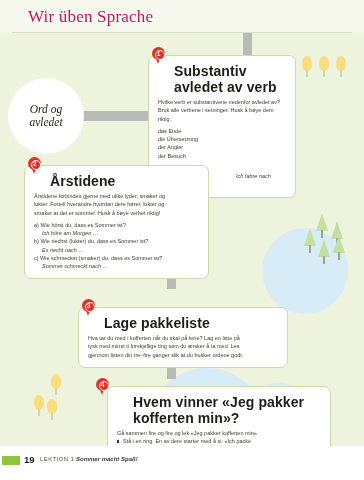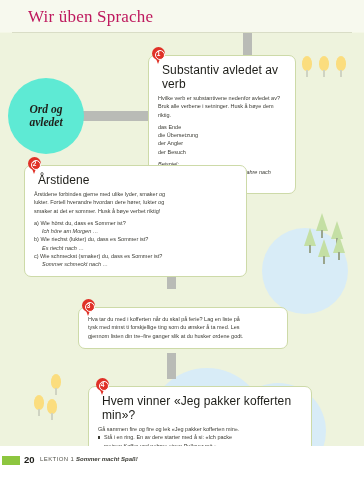--- a/index.html
+++ b/index.html
@@ -113,48 +113,47 @@
   }
 
   
   #badge-ord {
     position: absolute;
     left: 8px;
     top: 45px;
     width: 76px;
     height: 76px;
     border-radius: 50%;
-    background: #5eead4;
+    background: #ffffff;
     display: flex;
     align-items: center;
     justify-content: center;
     text-align: center;
     line-height: 1.15;
-    font-weight: bold;
   }
   #badge-ord .badge-text {
     font-family: "Liberation Serif", serif;
     font-style: italic;
     font-size: 11.5px;
     color: #1f1f1a;
   }
 
   
   .card {
     position: absolute;
     background: #ffffff;
     border: 1.2px solid #cddaa8;
     border-radius: 7px;
     box-sizing: border-box;
     padding: 7px 9px 8px 9px;
   }
   .card h3 {
-    margin: 0 0 3px 4px;
-    font-size: 12px;
-    font-weight: normal;
+    margin: 0 0 3px 16px;
+    font-size: 14px;
+    font-weight: bold;
     color: #1d1d18;
     letter-spacing: 0.1px;
   }
   .card p, .card li, .card div.line {
     margin: 0;
     font-size: 5.5px;
     line-height: 1.5;
     color: #3b3b34;
   }
   .card .intro { margin-bottom: 4px; }
@@ -175,23 +174,23 @@
   .bullets li::before {
     content: "";
     position: absolute;
     left: 0; top: 3.2px;
     width: 2.2px; height: 2.2px;
     background: #3b3b34;
   }
 
   
   #card-1 { left: 148px; top: 22px;  width: 148px; }
-  #card-2 { left: 24px;  top: 132px; width: 223px; }
+  #card-2 { left: 24px;  top: 132px; width: 185px; }
   #card-3 { left: 78px;  top: 274px; width: 210px; }
-  #card-4 { left: 88px;  top: 353px; width: 224px; }
+  #card-4 { left: 107px;  top: 353px; width: 224px; }
 
   
   .pin {
     position: absolute;
     width: 13px;
     height: 17px;
   }
   .pin .head {
     position: absolute;
     left: 0; top: 0;
@@ -396,20 +395,21 @@
       </ul>
     </div>
     <div class="pin" id="pin-2">
       <div class="tail"></div>
         <div class="head"></div>
         <div class="ring"></div>
       <div class="num">2</div>
     </div>
 
     <div class="card" id="card-3">
+      <h3>Lage pakkeliste</h3>
       <div class="line">Hva tar du med i kofferten når du skal på ferie? Lag en liste på</div>
       <div class="line">tysk med minst ti forskjellige ting som du ønsker å ta med. Les</div>
       <div class="line">gjennom listen din tre–fire ganger slik at du husker ordene godt.</div>
     </div>
     <div class="pin" id="pin-3">
       <div class="tail"></div>
         <div class="head"></div>
         <div class="ring"></div>
       <div class="num">3</div>
     </div>
@@ -433,17 +433,17 @@
       <div class="tail"></div>
         <div class="head"></div>
         <div class="ring"></div>
       <div class="num">4</div>
     </div>
 
   </div>
 
   <div id="footer"></div>
   <div id="footer-bar"></div>
-  <div id="footer-page">20</div>
+  <div id="footer-page">19</div>
   <div id="footer-lektion">LEKTION 1</div>
   <div id="footer-subject">Sommer macht Spaß!</div>
 
 </div>
 
 </body></html>

